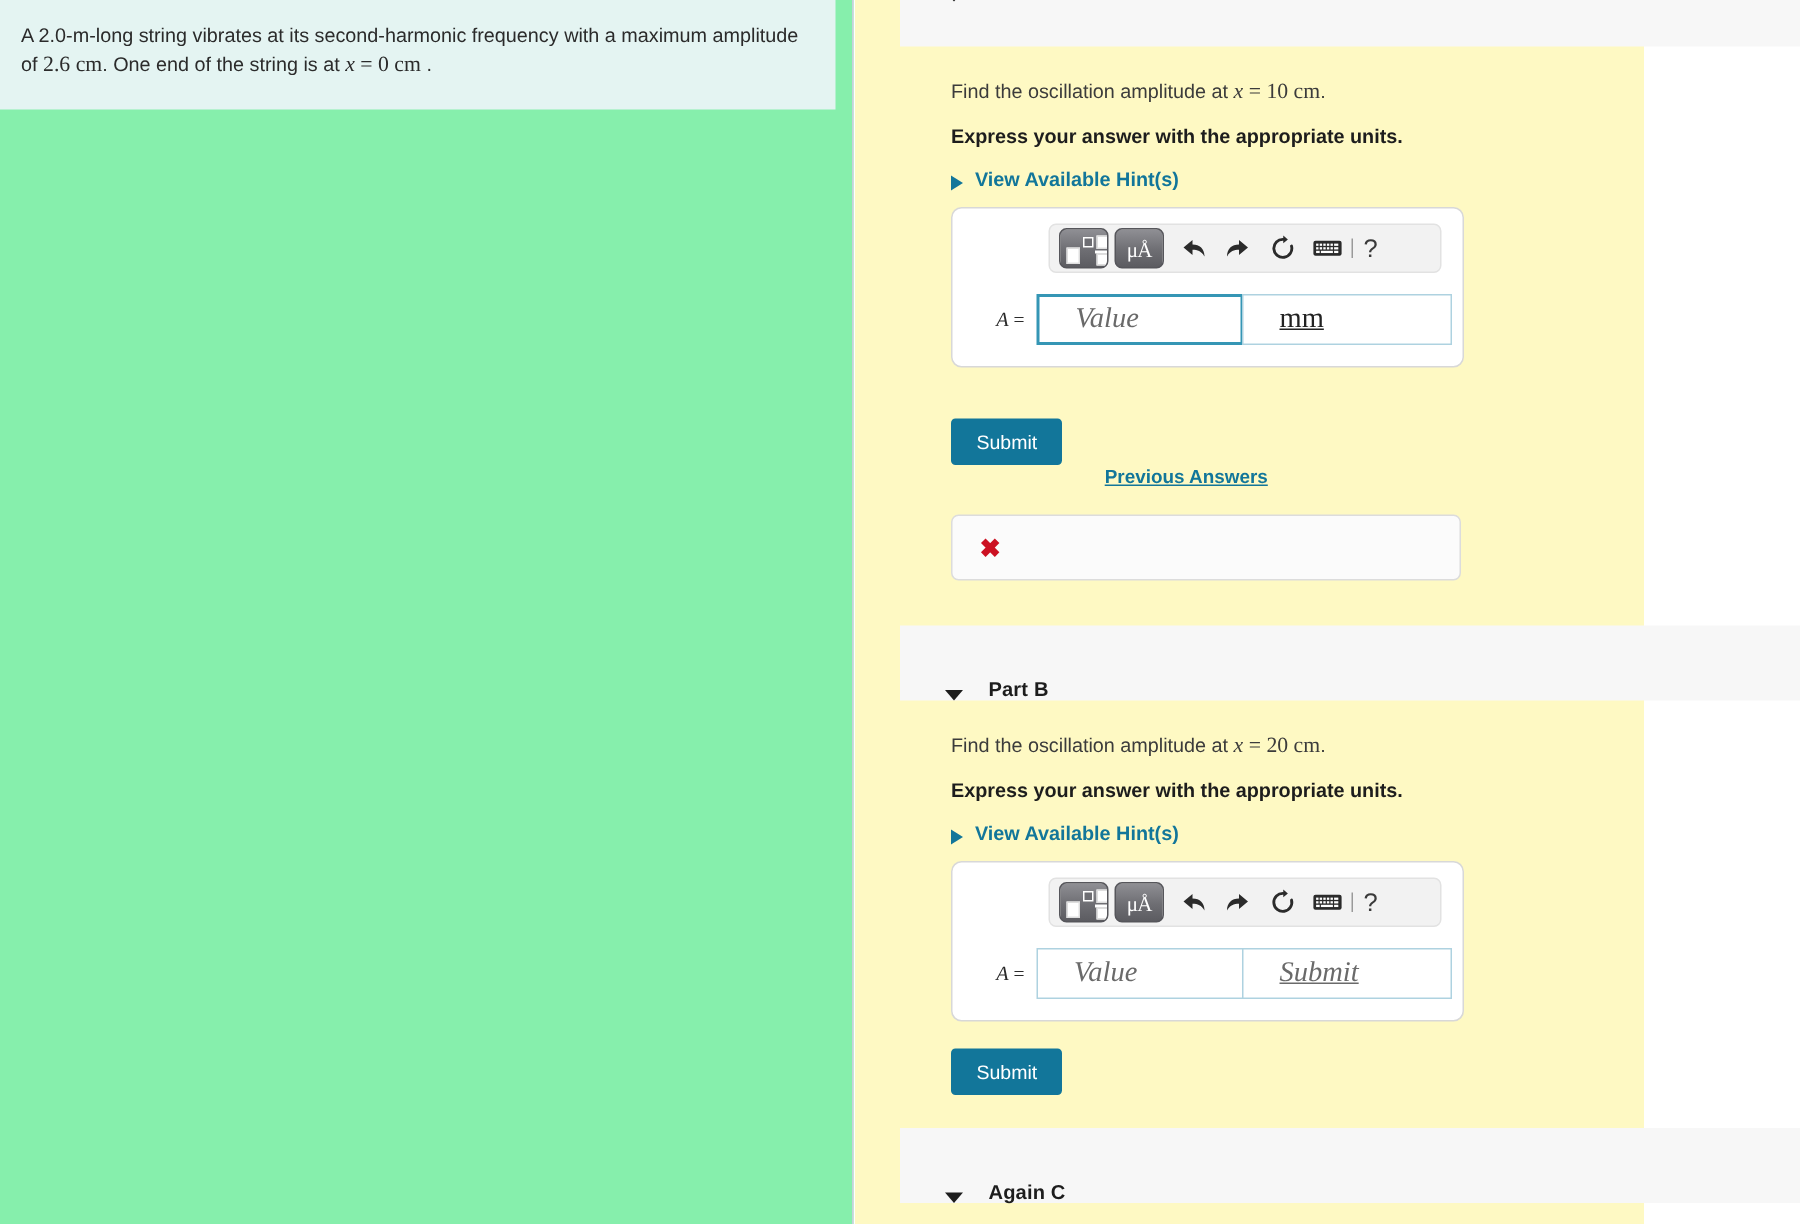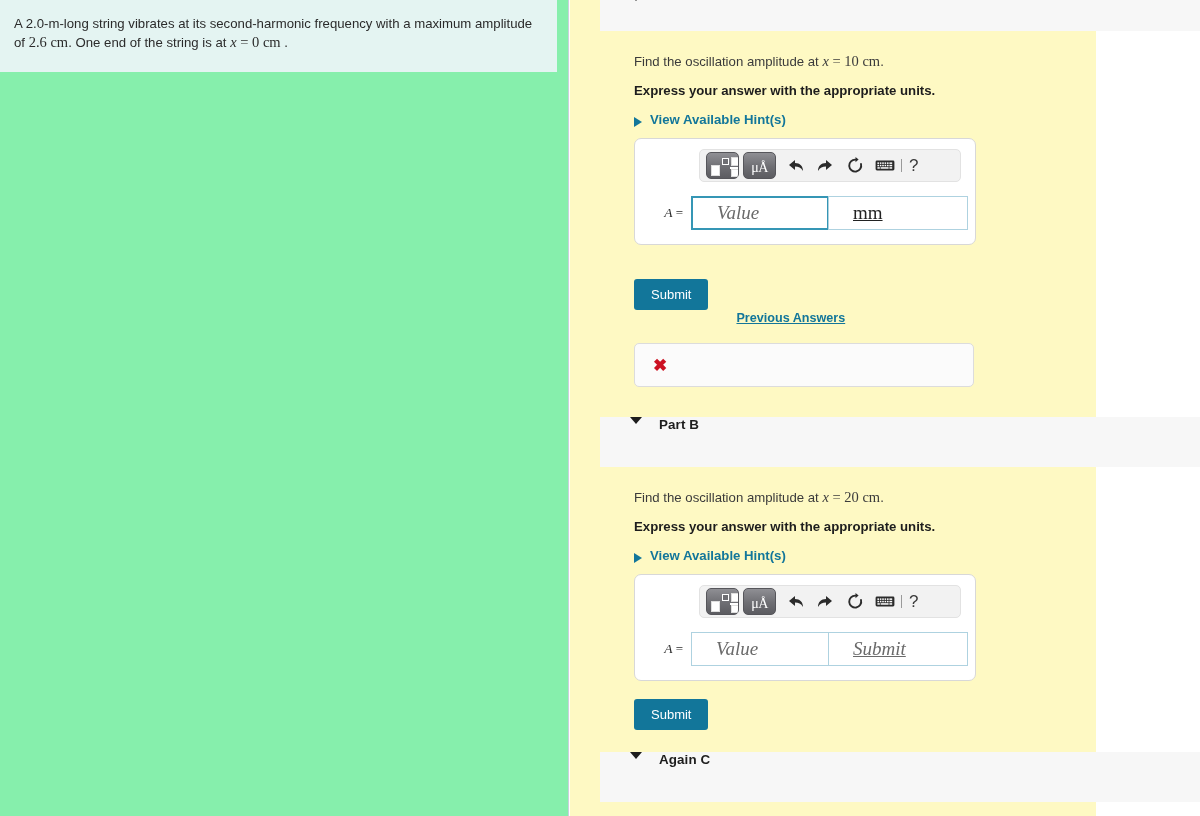--- a/index.html
+++ b/index.html
@@ -47,21 +47,21 @@
     position: absolute; left: 570px; top: 0;
     width: 526px; height: 816px;
     background: #fef9c3;
   }
 
   
   .part-header {
     background: #f7f7f7;
     height: 50px;
     display: flex;
-    align-items: flex-start;
+    align-items: flex-end;
     padding-left: 30px;
     margin-left: 30px;
     width: 600px;
   }
   .part-header.clipped {
     height: 31px;
     align-items: flex-start;
   }
   .tri-down {
     width: 0; height: 0;

